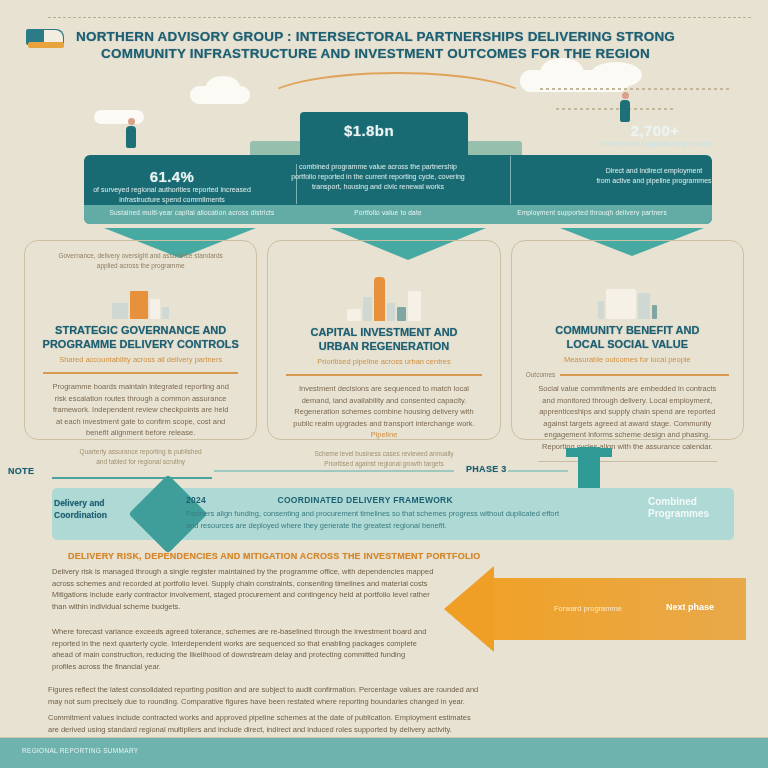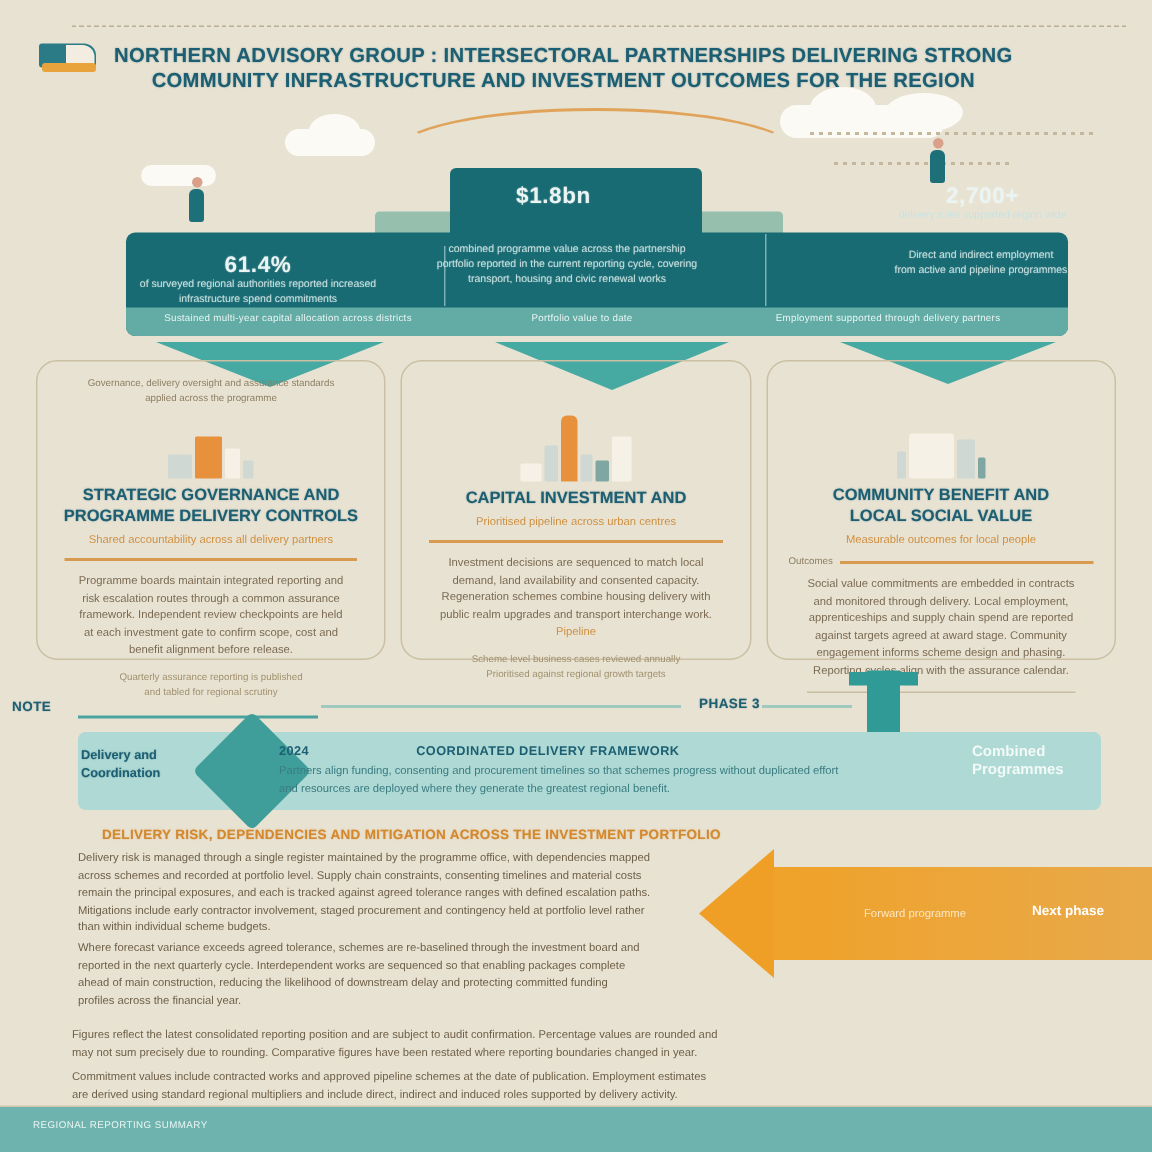--- a/index.html
+++ b/index.html
@@ -93,21 +93,21 @@
 
   
   .uparrow{ position:absolute; left:578px; top:447px; width:22px; height:75px; background:#2f9a96;}
   .uparrow-cap{ position:absolute; left:566px; top:448px; width:46px; height:9px; background:#2f9a96;}
 
   
   .ob-head{ position:absolute; left:52px; top:551px; width:470px; color:#d4882c; font-weight:bold; font-size:9px; letter-spacing:.2px;
             text-shadow:0 0 1px rgba(212,136,44,.5);padding-left:16px;}
   .ob-p{ position:absolute; color:#6f6048; font-size:7.5px; line-height:11.5px; width:470px;}
 
-  .oarrow{ position:absolute; left:466px; top:578px; width:302px; height:74px;}
+  .oarrow{ position:absolute; left:444px; top:578px; width:302px; height:74px;}
   .oarrow-body{ position:absolute; left:48px; top:0; width:254px; height:62px;
                 background:linear-gradient(to right,#f0a229,#e8a94a);}
   .oarrow-head{ position:absolute; left:0; top:-12px; width:0;height:0;
                 border-top:43px solid transparent;border-bottom:43px solid transparent;border-right:50px solid #ef9f26;}
   .oarrow-t1{ position:absolute; left:110px; top:26px; color:#fbe7c4; font-size:7.5px;}
   .oarrow-t2{ position:absolute; left:222px; top:24px; color:#ffffff; font-size:9px; font-weight:bold;}
 
   
   .fn{ position:absolute; color:#6f6048; font-size:7.5px; line-height:12px; width:700px;}
 
@@ -234,20 +234,21 @@
   <div class="card">
     <div class="card-ico" style="height:62px;margin-top:8px;">
       <div class="bld w" style="width:14px;height:12px;"></div>
       <div class="bld" style="width:9px;height:24px;"></div>
       <div class="bld o" style="width:11px;height:44px;border-radius:4px 4px 0 0;"></div>
       <div class="bld" style="width:8px;height:18px;"></div>
       <div class="bld t" style="width:9px;height:14px;"></div>
       <div class="bld w" style="width:13px;height:30px;"></div>
     </div>
     <span class="t card-h">CAPITAL INVESTMENT AND</span>
+    <span class="t card-h">URBAN REGENERATION</span>
     <span class="t card-sub">Prioritised pipeline across urban centres</span>
     <div class="card-rule"></div>
     <div class="card-body">
       <span class="t">Investment decisions are sequenced to match local</span>
       <span class="t">demand, land availability and consented capacity.</span>
       <span class="t">Regeneration schemes combine housing delivery with</span>
       <span class="t">public realm upgrades and transport interchange work.</span>
       <span class="t card-accent">Pipeline</span>
     </div>
     <div class="card-note">
@@ -310,21 +311,20 @@
 <div class="callout-right">
   <span class="t">Combined</span>
   <span class="t">Programmes</span>
 </div>
 
 <span class="t ob-head">DELIVERY RISK, DEPENDENCIES AND MITIGATION ACROSS THE INVESTMENT PORTFOLIO</span>
 
 <div class="ob-p" style="left:52px;top:566px;">
   <span class="t">Delivery risk is managed through a single register maintained by the programme office, with dependencies mapped</span>
   <span class="t">across schemes and recorded at portfolio level. Supply chain constraints, consenting timelines and material costs</span>
-  <span class="t">remain the principal exposures, and each is tracked against agreed tolerance ranges with defined escalation paths.</span>
   <span class="t">Mitigations include early contractor involvement, staged procurement and contingency held at portfolio level rather</span>
   <span class="t">than within individual scheme budgets.</span>
 </div>
 <div class="ob-p" style="left:52px;top:626px;">
   <span class="t">Where forecast variance exceeds agreed tolerance, schemes are re-baselined through the investment board and</span>
   <span class="t">reported in the next quarterly cycle. Interdependent works are sequenced so that enabling packages complete</span>
   <span class="t">ahead of main construction, reducing the likelihood of downstream delay and protecting committed funding</span>
   <span class="t">profiles across the financial year.</span>
 </div>
 

